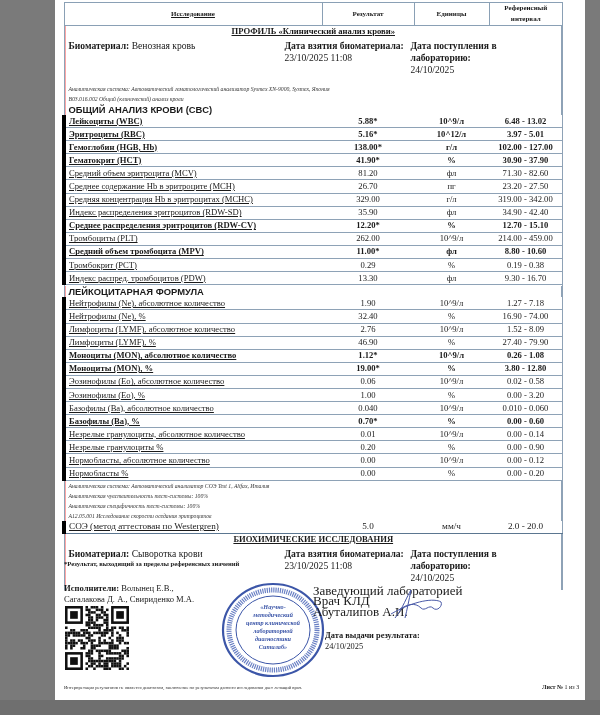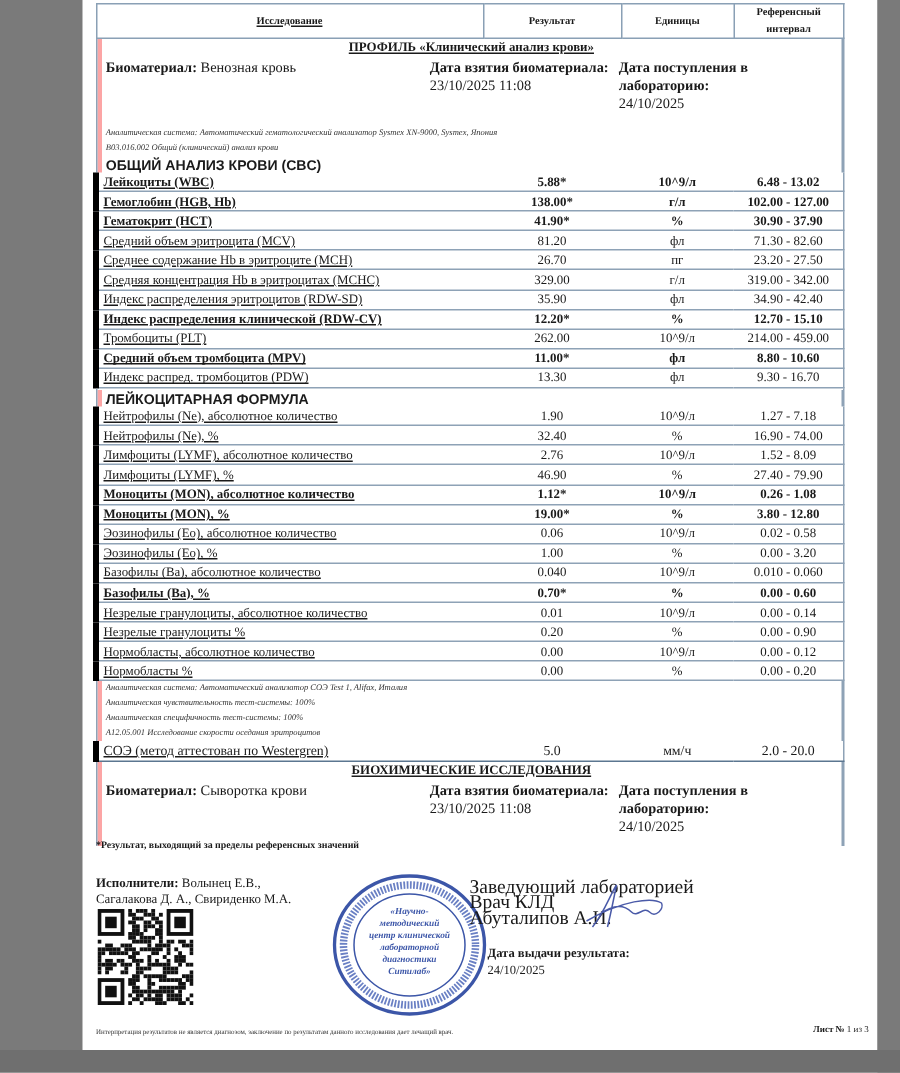--- a/index.html
+++ b/index.html
@@ -14,21 +14,21 @@
   table.res th { font-size:7px; font-weight:bold; border:1px solid #8aa0b5; height:12px; background:#fff; }
   table.res tr.row td { border-bottom:1px solid #8ea2b6; }
   table.res tr.row td.c1 { border-left:4px solid #000000; }
   table.res tr.row td.c4 { border-right:1px solid #8ea2b6; }
   .c2, .c3, .c4 { text-align:center; }
   .c1 { width:250px;text-decoration:underline; }
   .c2 { width:85px; }
   .c3 { width:68px; }
   .bold td { font-weight:bold; }
   .profile { text-align:center; font-weight:bold; text-decoration:underline; font-size:8.6px; }
-  .bio-wrap { border-left:3px solid #fca5a5; border-right:1px solid #8ea2b6; }
+  .bio-wrap { border-left:1px solid #fca5a5; border-right:1px solid #8ea2b6; }
   .bio { display:flex; font-size:9.6px; line-height:12px; padding:3px 3px 0; }
   .bio .b1 { width:216px; }
   .bio .b2 { width:126px; }
   .bio .b3 { flex:1; }
   .bio b { font-weight:bold; }
   .note { font-style:italic; font-size:5.7px; color:#333; padding-left:3px; height:10px; line-height:10px; }
   .section { font-family:"Liberation Sans","DejaVu Sans",sans-serif; font-weight:bold; font-size:9.4px; padding-left:3px; }
   .section-row td { border-left:1px solid #8ea2b6; border-right:1px solid #8ea2b6; }
   .esr td { font-size:9.2px; border-bottom:1.5px solid #5b7690 !important; }
 
@@ -74,20 +74,26 @@
         </div>
       </td>
         </tr>
     <tr class="row bold">
           <td class="c1">Лейкоциты (WBC)</td>
           <td class="c2">5.88*</td>
           <td class="c3">10^9/л</td>
           <td class="c4">6.48 - 13.02</td>
         </tr>
         <tr class="row bold">
+          <td class="c1">Эритроциты (RBC)</td>
+          <td class="c2">5.16*</td>
+          <td class="c3">10^12/л</td>
+          <td class="c4">3.97 - 5.01</td>
+        </tr>
+        <tr class="row bold">
           <td class="c1">Гемоглобин (HGB, Hb)</td>
           <td class="c2">138.00*</td>
           <td class="c3">г/л</td>
           <td class="c4">102.00 - 127.00</td>
         </tr>
         <tr class="row bold">
           <td class="c1">Гематокрит (HCT)</td>
           <td class="c2">41.90*</td>
           <td class="c3">%</td>
           <td class="c4">30.90 - 37.90</td>
@@ -110,36 +116,42 @@
           <td class="c3">г/л</td>
           <td class="c4">319.00 - 342.00</td>
         </tr>
         <tr class="row">
           <td class="c1">Индекс распределения эритроцитов (RDW-SD)</td>
           <td class="c2">35.90</td>
           <td class="c3">фл</td>
           <td class="c4">34.90 - 42.40</td>
         </tr>
         <tr class="row bold">
-          <td class="c1">Индекс распределения клинической (RDW-CV)</td>
+          <td class="c1">Среднее распределения эритроцитов (RDW-CV)</td>
           <td class="c2">12.20*</td>
           <td class="c3">%</td>
           <td class="c4">12.70 - 15.10</td>
         </tr>
         <tr class="row">
           <td class="c1">Тромбоциты (PLT)</td>
           <td class="c2">262.00</td>
           <td class="c3">10^9/л</td>
           <td class="c4">214.00 - 459.00</td>
         </tr>
         <tr class="row bold">
           <td class="c1">Средний объем тромбоцита (MPV)</td>
           <td class="c2">11.00*</td>
           <td class="c3">фл</td>
           <td class="c4">8.80 - 10.60</td>
+        </tr>
+        <tr class="row">
+          <td class="c1">Тромбокрит (PCT)</td>
+          <td class="c2">0.29</td>
+          <td class="c3">%</td>
+          <td class="c4">0.19 - 0.38</td>
         </tr>
         <tr class="row">
           <td class="c1">Индекс распред. тромбоцитов (PDW)</td>
           <td class="c2">13.30</td>
           <td class="c3">фл</td>
           <td class="c4">9.30 - 16.70</td>
         </tr>
         <tr class="section-row">
           <td colspan="4" style="padding:0">
             <div class="bio-wrap">

